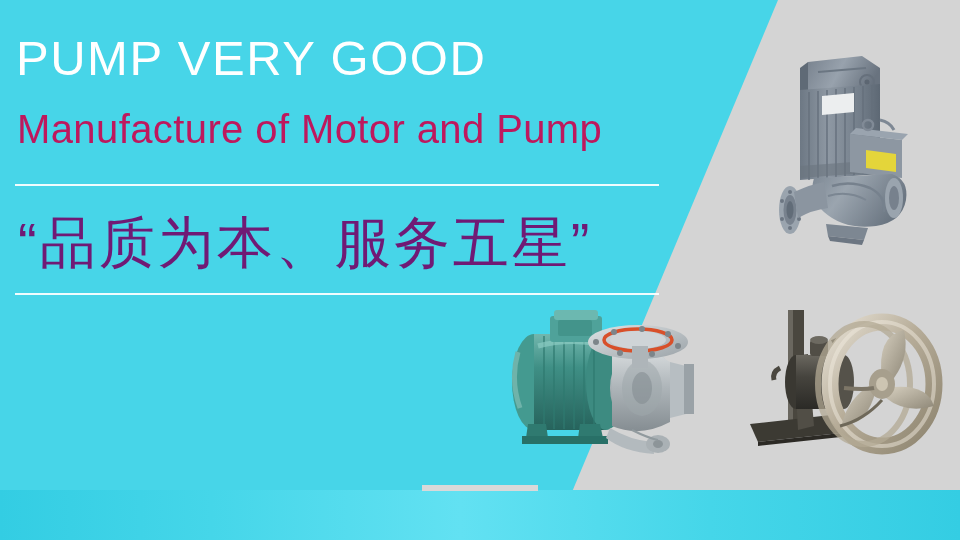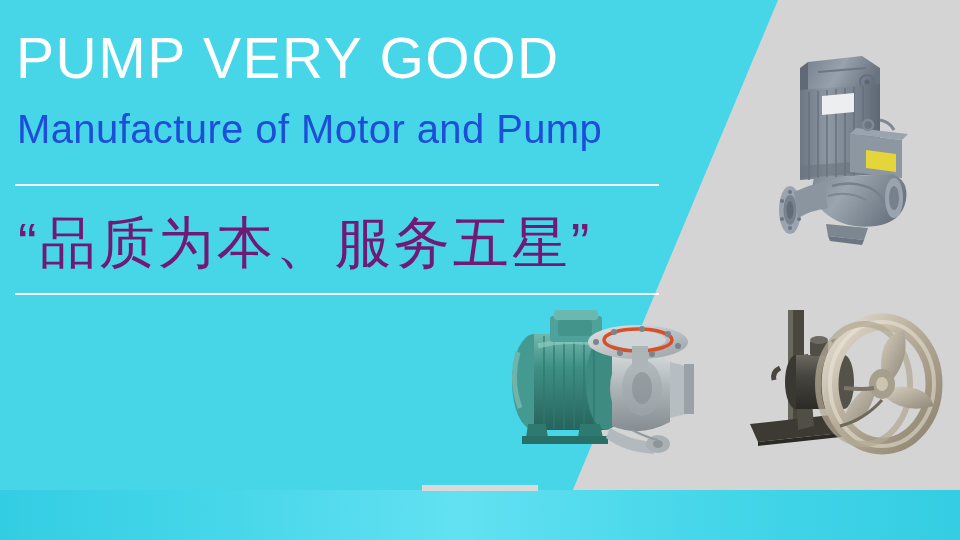--- a/index.html
+++ b/index.html
@@ -66,37 +66,37 @@
     left: 0;
     top: 0;
     width: 700px;
     height: 320px;
   }
 
   .headline {
     position: absolute;
     left: 16px;
     top: 25px;
-    font-size: 57px;
+    font-size: 49px;
     line-height: 66px;
     font-weight: 300;
     letter-spacing: 1.5px;
     color: #ffffff;
     white-space: nowrap;
   }
 
   .subheadline {
     position: absolute;
     left: 17px;
     top: 104px;
     font-size: 40px;
     line-height: 50px;
     font-weight: 300;
     letter-spacing: 0.4px;
-    color: #1d4ed8;
+    color: #be185d;
     white-space: nowrap;
   }
 
   .rule {
     position: absolute;
     left: 15px;
     width: 644px;
     height: 2px;
     background: #ffffff;
     opacity: 0.92;

